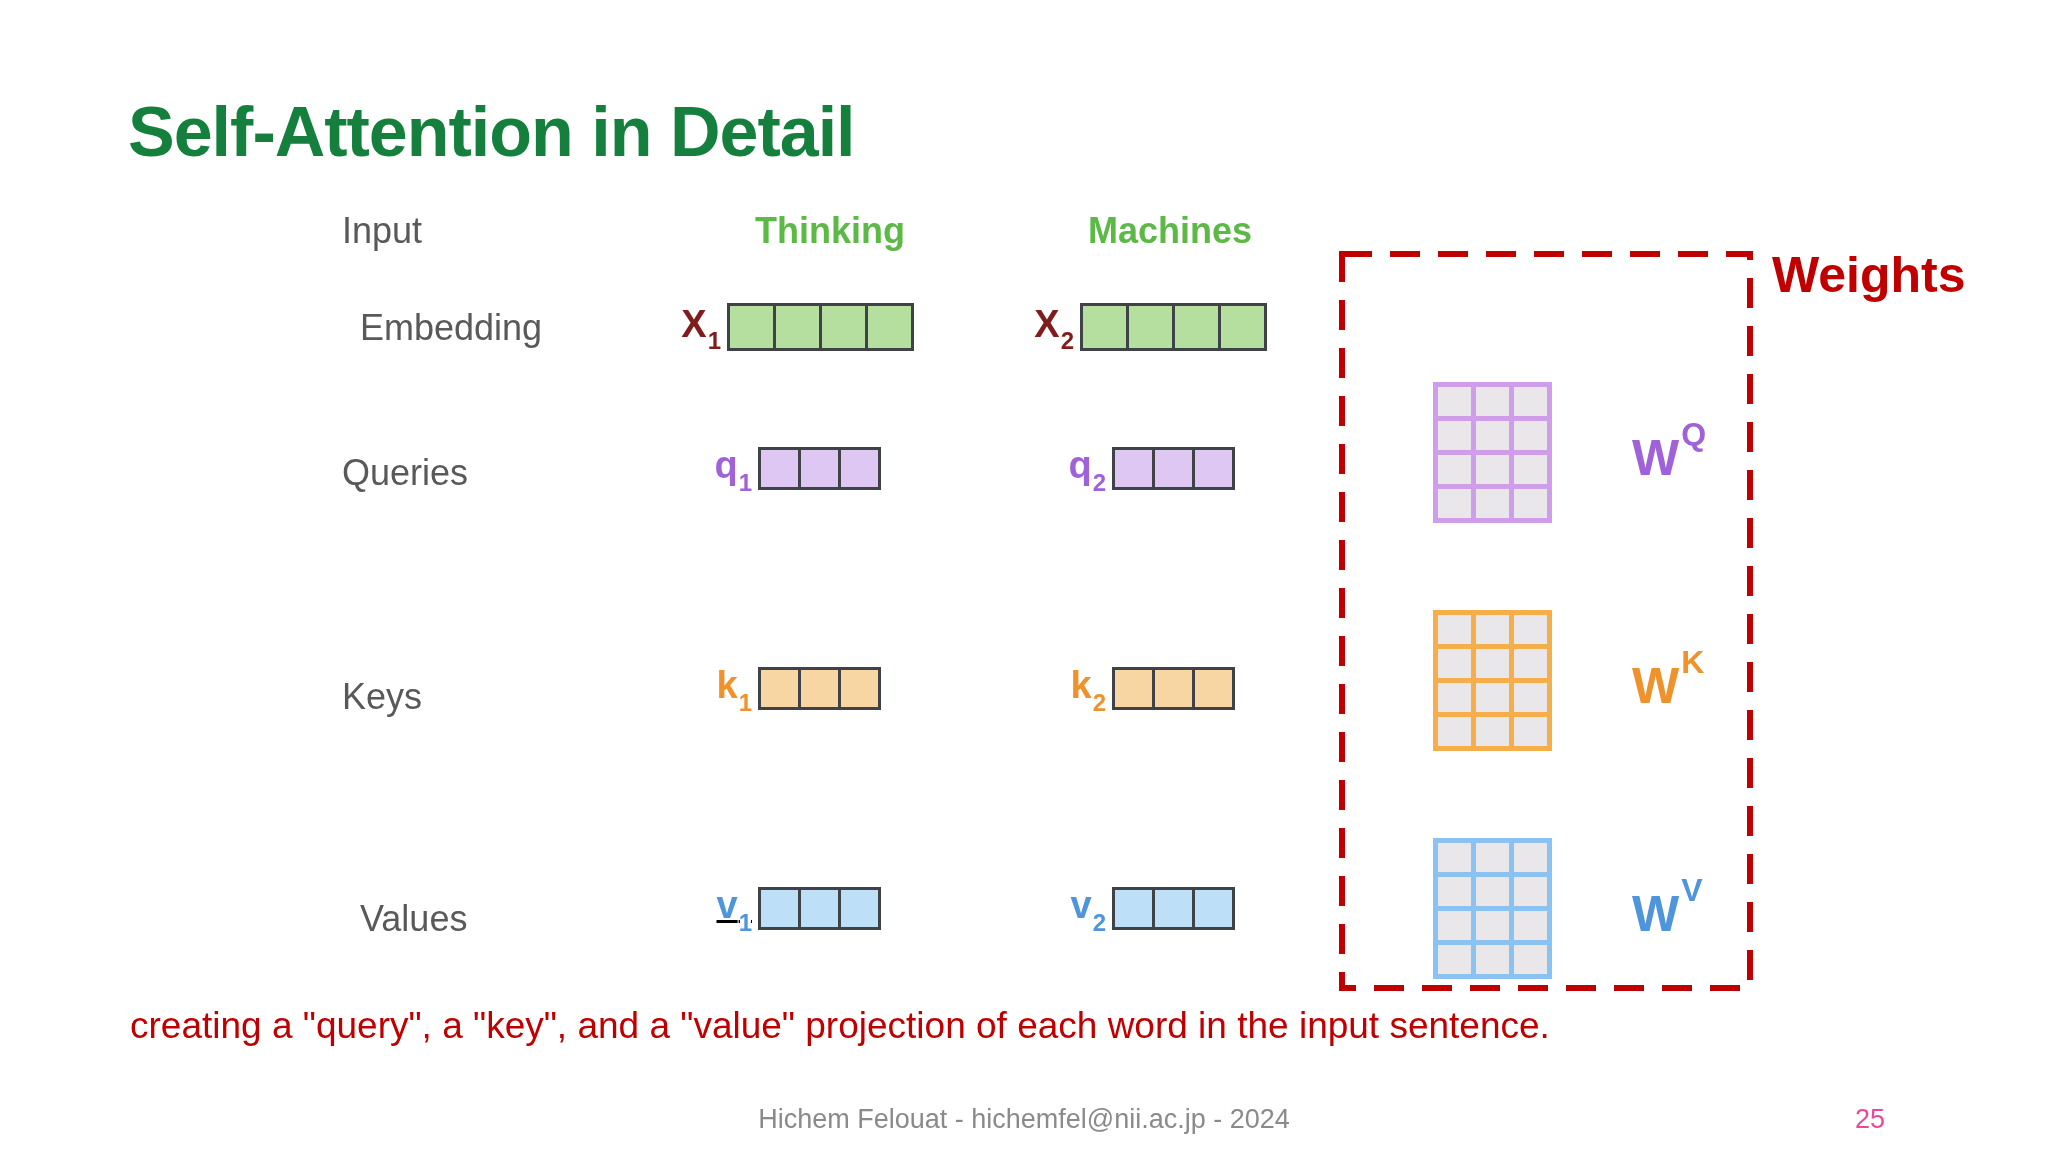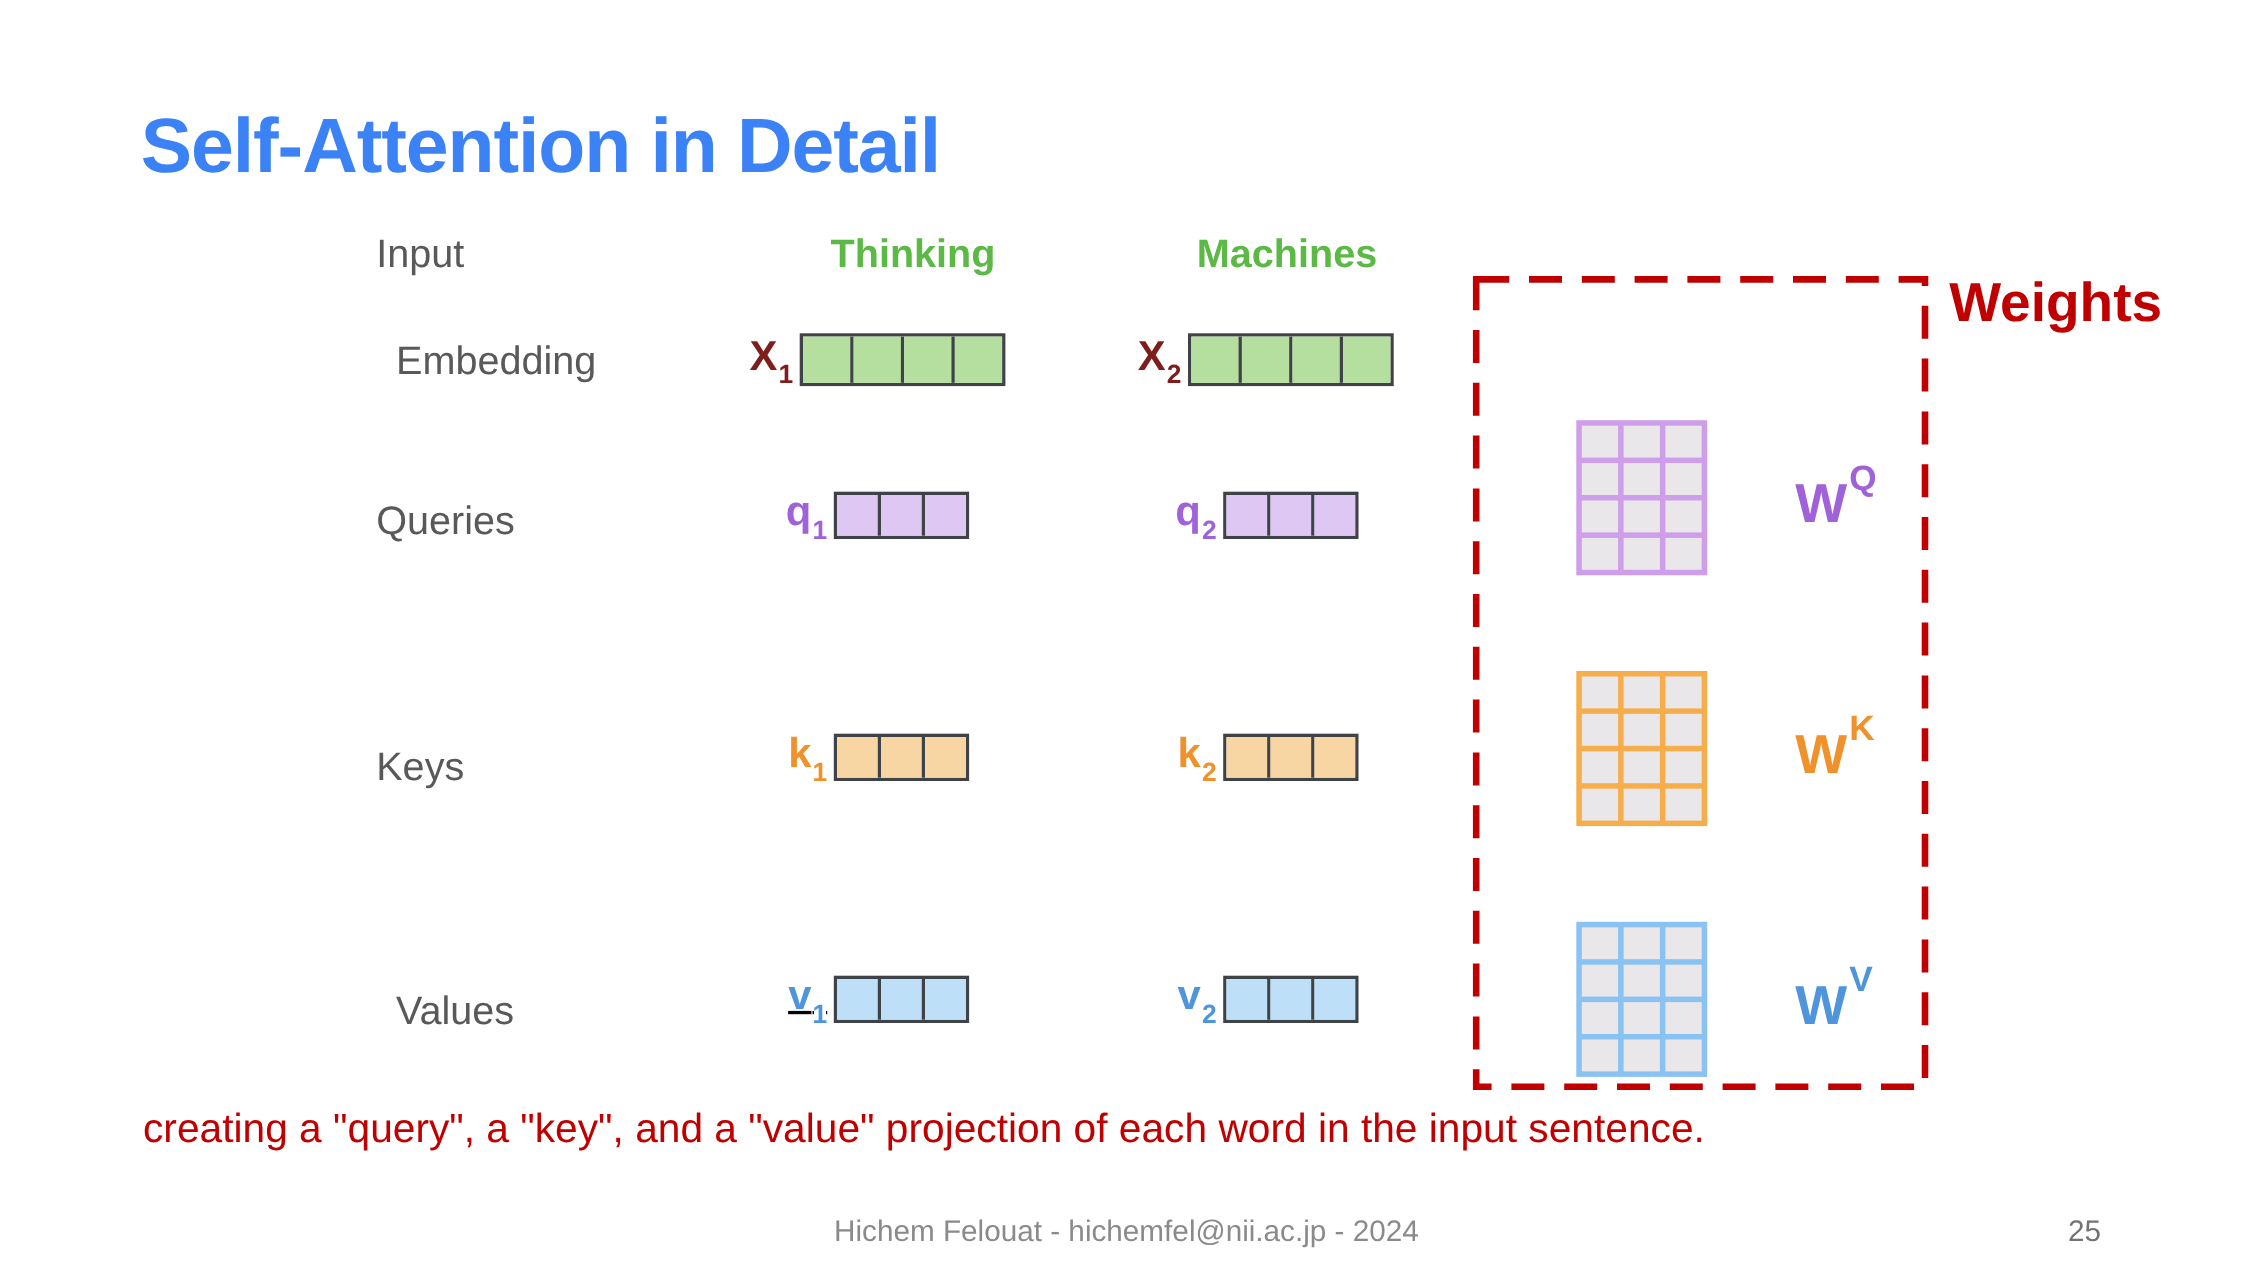--- a/index.html
+++ b/index.html
@@ -1,21 +1,21 @@
 <!DOCTYPE html>
 <html><head>
 <meta charset="utf-8">
 <style>
   html,body{margin:0;padding:0;background:#ffffff;}
   body{width:2048px;height:1152px;position:relative;overflow:hidden;
        font-family:"Liberation Sans","DejaVu Sans",sans-serif;}
   .abs{position:absolute;}
 
   
-  .title{left:128px;top:92px;font-size:70px;font-weight:800;color:#3b82f6;letter-spacing:-1px;}
+  .title{left:128px;top:92px;font-size:70px;font-weight:800;color:#15803d;letter-spacing:-1px;}
 
   
   .rowlabel{font-size:36px;color:#595959;font-weight:400;}
 
   
   .word{font-size:36px;font-weight:700;color:#5CB946;width:200px;text-align:center;}
 
   
   .vrow{display:flex;align-items:center;}
   .vlabel{font-weight:700;font-size:38px;text-align:right;padding-right:7px;line-height:1;}
@@ -40,21 +40,21 @@
   .mat.line-blue{background:#8AC2F2;}
 
   .wlabel{font-size:50px;font-weight:800;line-height:1;}
   .wlabel sup{font-size:32px;font-weight:800;position:relative;top:-12px;left:2px;}
 
   .weights-title{font-size:50px;font-weight:700;color:#C00000;}
 
   
   .caption{left:130px;top:1002px;font-size:37px;line-height:48px;color:#C00000;width:1830px;}
   .footer-credit{left:0;right:0;top:1104px;text-align:center;font-size:27px;color:#8A8A8A;}
-  .page-num{left:1855px;top:1104px;width:80px;text-align:center;font-size:27px;color:#737373;}
+  .page-num{left:1855px;top:1104px;width:80px;text-align:left;font-size:27px;color:#ec4899;}
 </style>
 </head>
 <body>
 
 <div class="abs title">Self-Attention in Detail</div>
 
 <div class="abs rowlabel" style="left:342px;top:210px;">Input</div>
 <div class="abs rowlabel" style="left:360px;top:307px;">Embedding</div>
 <div class="abs rowlabel" style="left:342px;top:452px;">Queries</div>
 <div class="abs rowlabel" style="left:342px;top:676px;">Keys</div>

